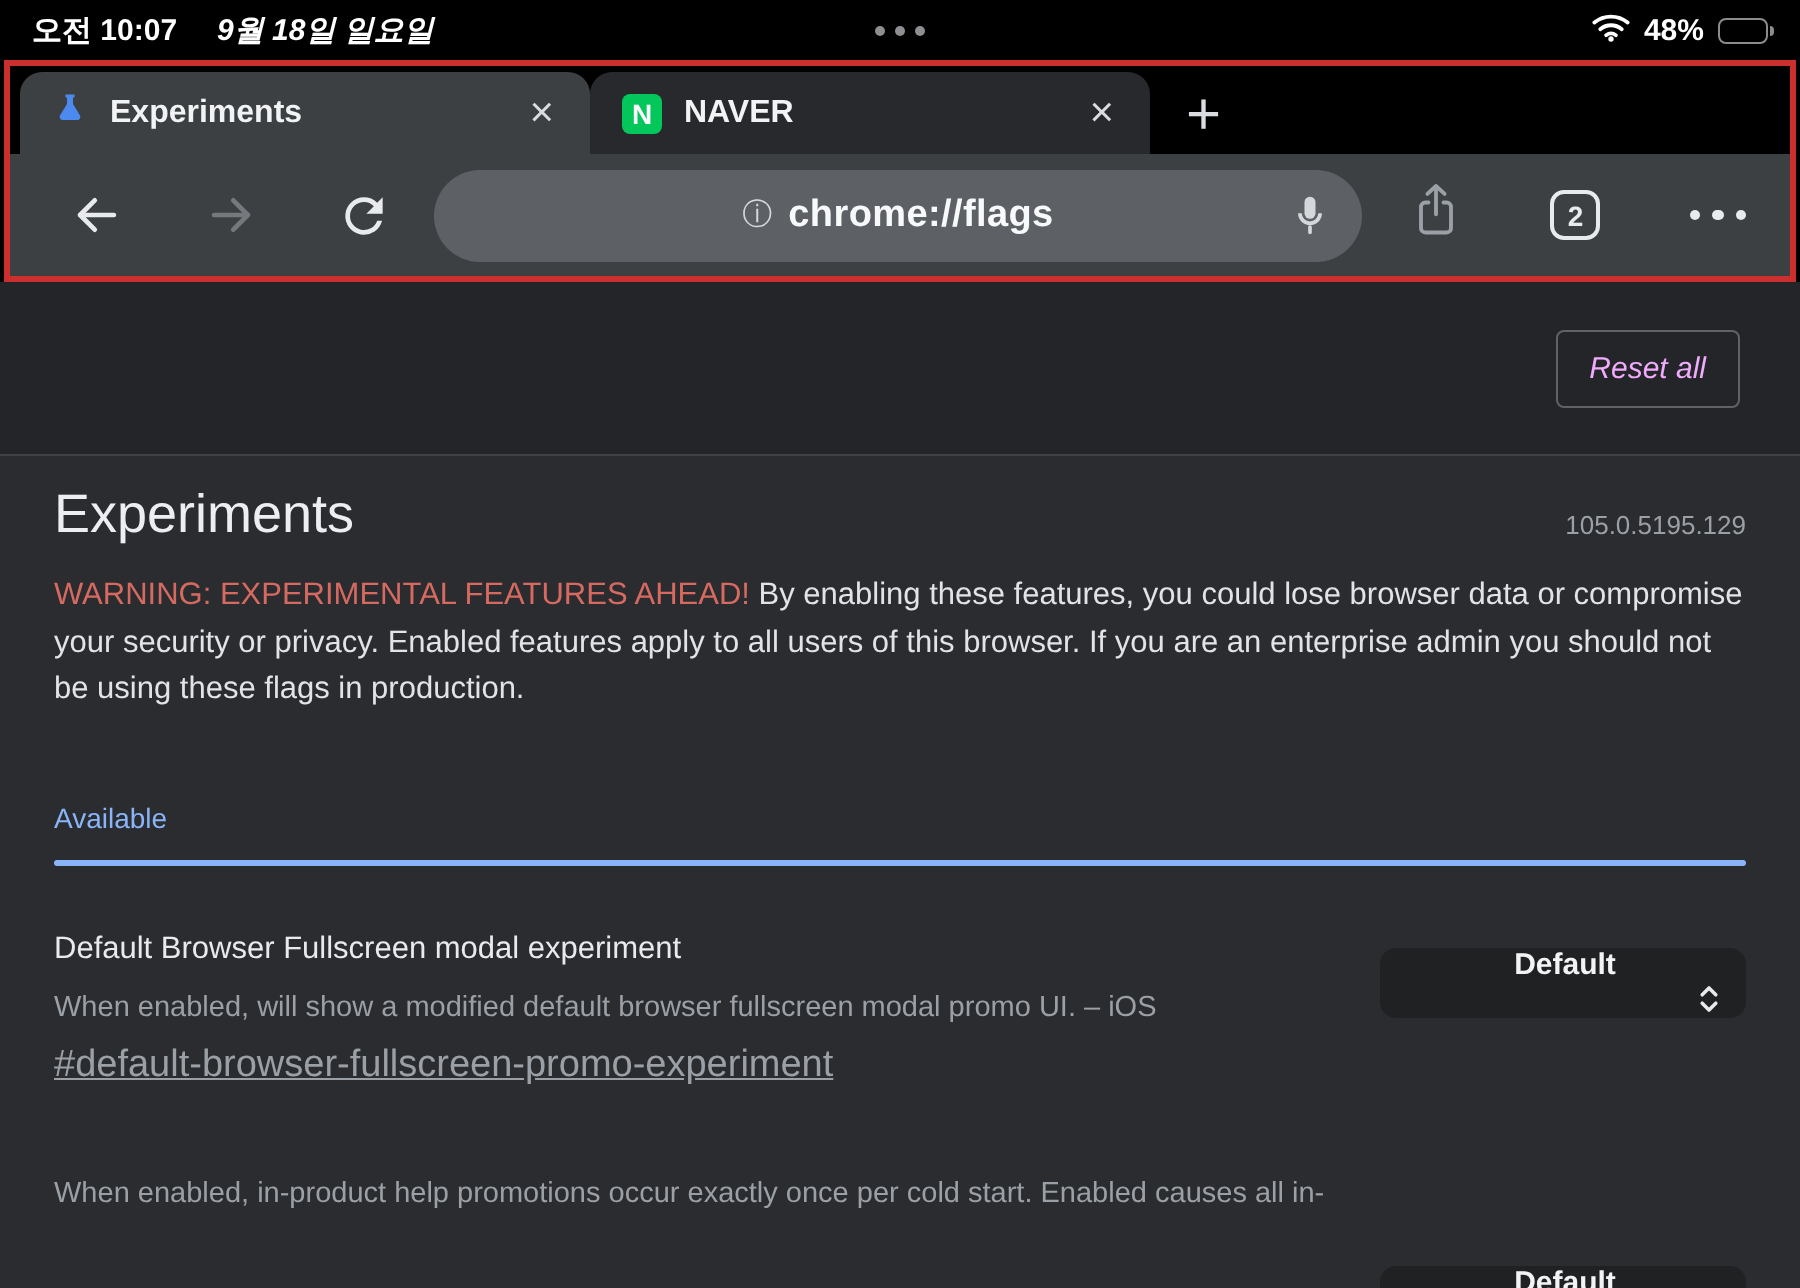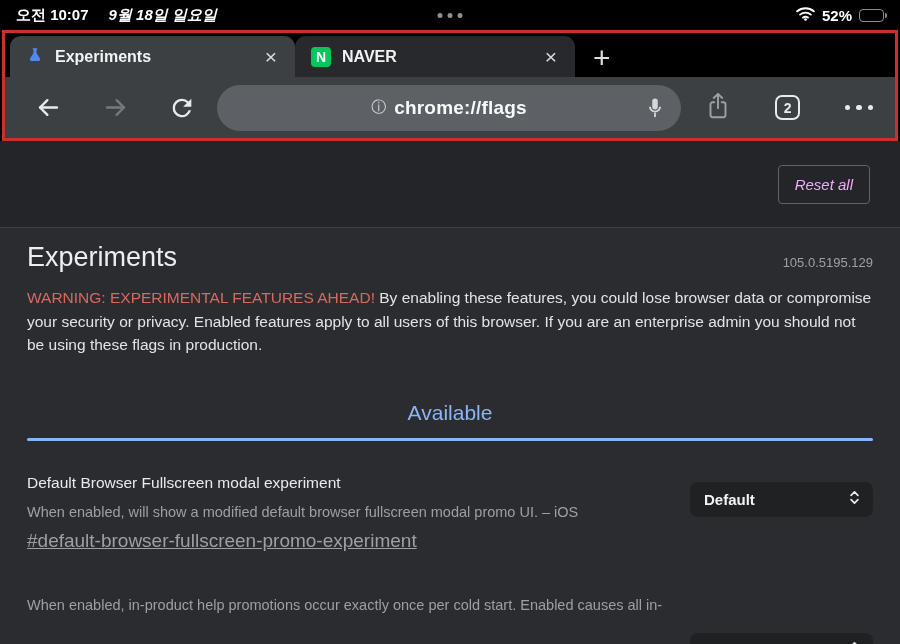--- a/index.html
+++ b/index.html
@@ -80,32 +80,32 @@
     border-radius:4px; color:#f0abfc; font-size:15px; padding:10px 16px;
     font-family:inherit;font-style:italic; }
   
   .content { height:416px; background:#2b2c2f; padding:14px 27px 0 27px;
     position:relative; overflow:hidden; }
   .title-row { display:flex; align-items:flex-end; }
   .page-title { font-size:27px; font-weight:400; color:#eceef1; }
   .version { margin-left:auto; font-size:13px; color:#9aa0a6; padding-bottom:3px; }
   .warning { margin-top:13px; font-size:15.5px; line-height:23.5px; color:#e2e3e6; }
   .warning .warn-red { color:#d66a60; }
-  .avail-tab { margin-top:44px; text-align:center; font-size:21px; color:#8ab4f8; }
+  .avail-tab { margin-top:44px; font-size:14px; color:#8ab4f8; }
   .avail-underline { margin-top:13px; height:3px; background:#8ab4f8; border-radius:2px; }
   .flag-row { display:flex; margin-top:33px; position:relative; }
   .flag-row.second { margin-top:33px; }
   .flag-info { width:645px; }
   .flag-title { font-size:15.5px; color:#e8eaed; }
   .flag-desc { margin-top:10px; font-size:14.5px; color:#9aa0a6; line-height:20px; }
   .flag-link { display:inline-block; margin-top:8px; font-size:19px; color:#9aa0a6;
     text-decoration:underline; }
   .flag-select { margin-left:auto; margin-top:8px; width:183px; height:35px;
     background:#1f2123; border-radius:8px; display:flex; align-items:center;
-    padding:0 12px 0 14px; flex-shrink:0; }
+    padding:0 12px 0 14px; flex-shrink:0;flex-direction:column; }
   .flag-select .sel-label { font-size:15px; font-weight:700; color:#f1f3f4; }
   .flag-select .chevrons { margin-left:auto; }
   .flag-select.cut { position:absolute; right:27px; top:405px; margin:0; }
 </style>
 </head>
 <body>
 
 <div class="status-bar">
   <span>오전 10:07</span>
   <span class="sb-date">9월 18일 일요일</span>
@@ -116,21 +116,21 @@
     </span>
   <span class="sb-right">
     <span>
       <svg width="19" height="15" viewBox="0 0 24 18">
         <path d="M1.5 6.2 A 16.5 16.5 0 0 1 22.5 6.2" stroke="#fff" stroke-width="2.4" fill="none" stroke-linecap="round"></path>
         <path d="M5.2 10.4 A 10.5 10.5 0 0 1 18.8 10.4" stroke="#fff" stroke-width="2.4" fill="none" stroke-linecap="round"></path>
         <path d="M8.9 14.2 A 5.2 5.2 0 0 1 15.1 14.2" stroke="#fff" stroke-width="2.4" fill="none" stroke-linecap="round"></path>
         <circle cx="12" cy="16.6" r="1.7" fill="#fff"></circle>
       </svg>
     </span>
-    <span>52%</span>
+    <span>48%</span>
     <span class="battery">
       <span class="fill"></span><span class="nub"></span>
     </span>
   </span>
 </div>
 
 <div class="chrome-frame">
 
   <div class="tab-strip">
     <div class="tab active">

